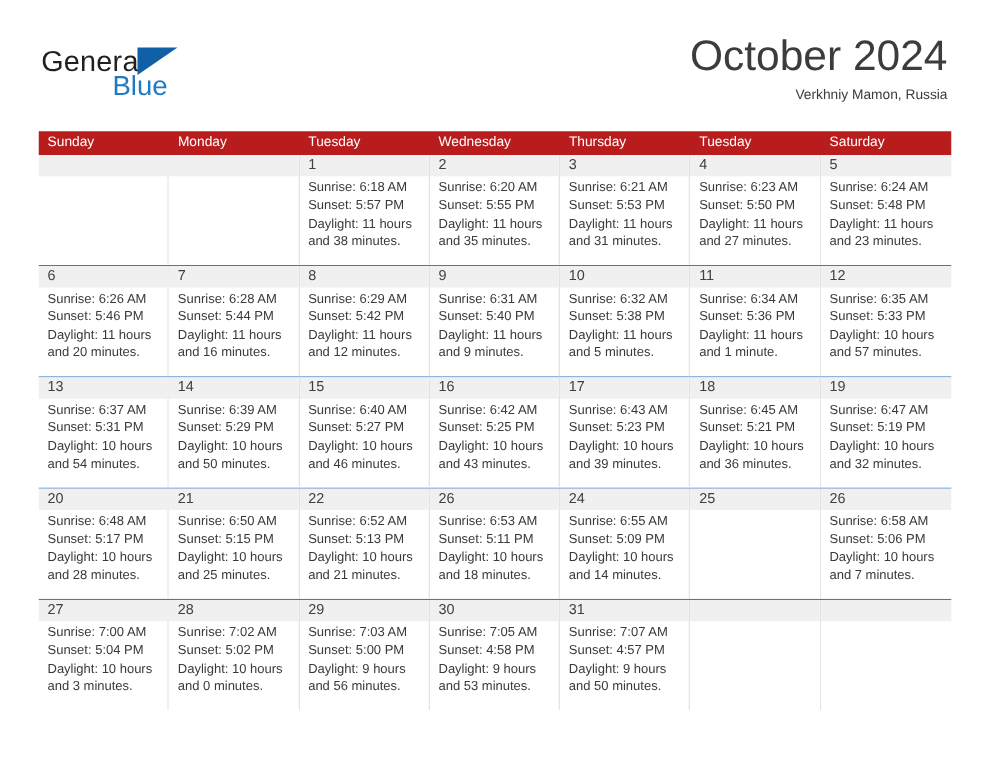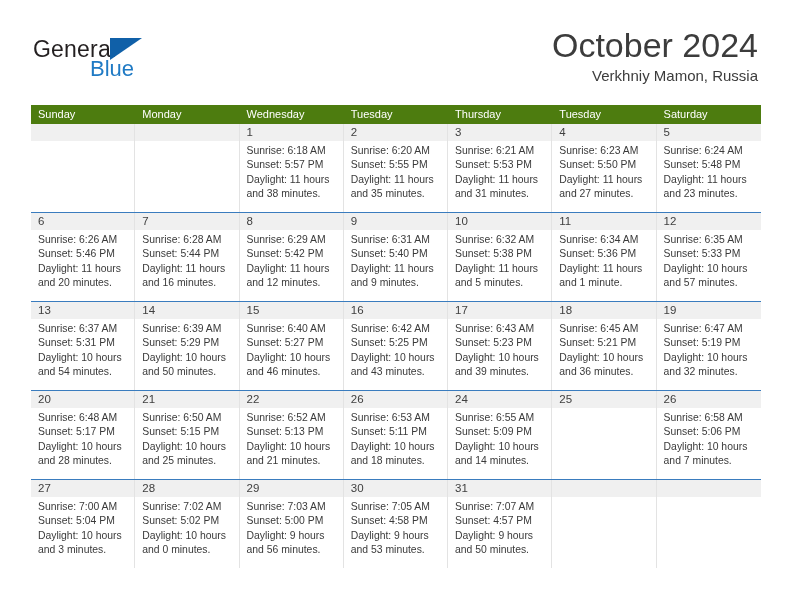--- a/index.html
+++ b/index.html
@@ -70,38 +70,39 @@
     top: 30px;
     text-align: right;
   }
   .cal-title {
     font-size: 34px;
     color: #3c3c3c;
     line-height: 30px;
     white-space: nowrap;
   }
   .cal-subtitle {
-    font-size: 15px;
+    font-size: 11px;
     color: #3c3c3c;
     line-height: 20px;
     margin-top: 6px;
     white-space: nowrap;
   }
 
   
   .calendar {
     position: absolute;
     left: 31px;
     top: 105px;
     width: 730px;
   }
   .dow-row {
     display: flex;
     width: 730px;
-    background: #4d7c0f;
+    background: #b91c1c;
+    justify-content: center;
   }
   .dow-cell {
     flex: 0 0 104.28px;
     width: 104.28px;
     box-sizing: border-box;
     height: 19px;
     line-height: 19px;
     padding-left: 7px;
     color: #ffffff;
     font-size: 11px;
@@ -172,22 +173,22 @@
       <div class="cal-title">October 2024</div>
       <div class="cal-subtitle">Verkhniy Mamon, Russia</div>
     </div>
 
   </div>
 
   <div class="calendar">
     <div class="dow-row" id="dow-row">
         <div class="dow-cell">Sunday</div>
         <div class="dow-cell">Monday</div>
+        <div class="dow-cell">Tuesday</div>
         <div class="dow-cell">Wednesday</div>
-        <div class="dow-cell">Tuesday</div>
         <div class="dow-cell">Thursday</div>
         <div class="dow-cell">Tuesday</div>
         <div class="dow-cell">Saturday</div>
       </div>
     <div id="weeks-container">
         <div class="week-row">
           <div class="day-cell empty">
             <div class="day-num-band"></div>
           </div>
           <div class="day-cell empty">

